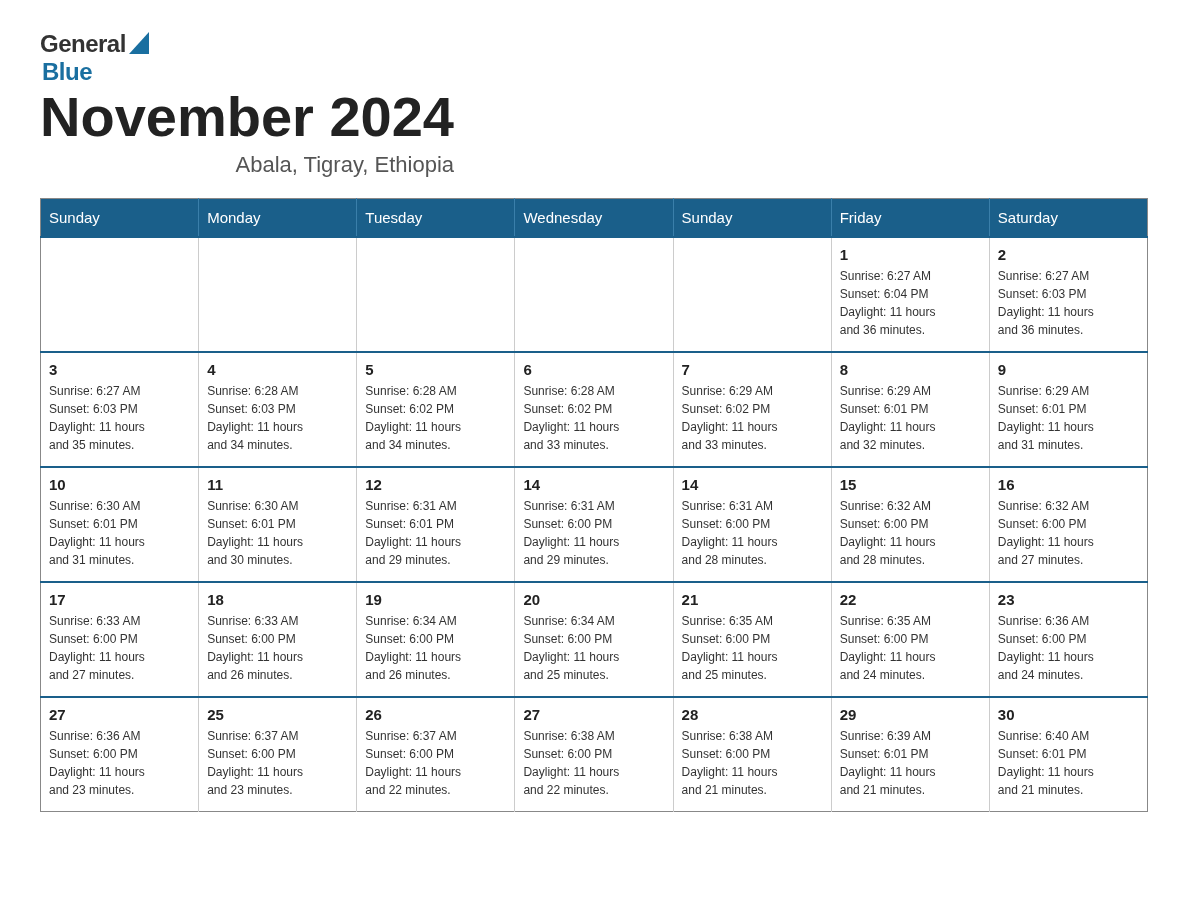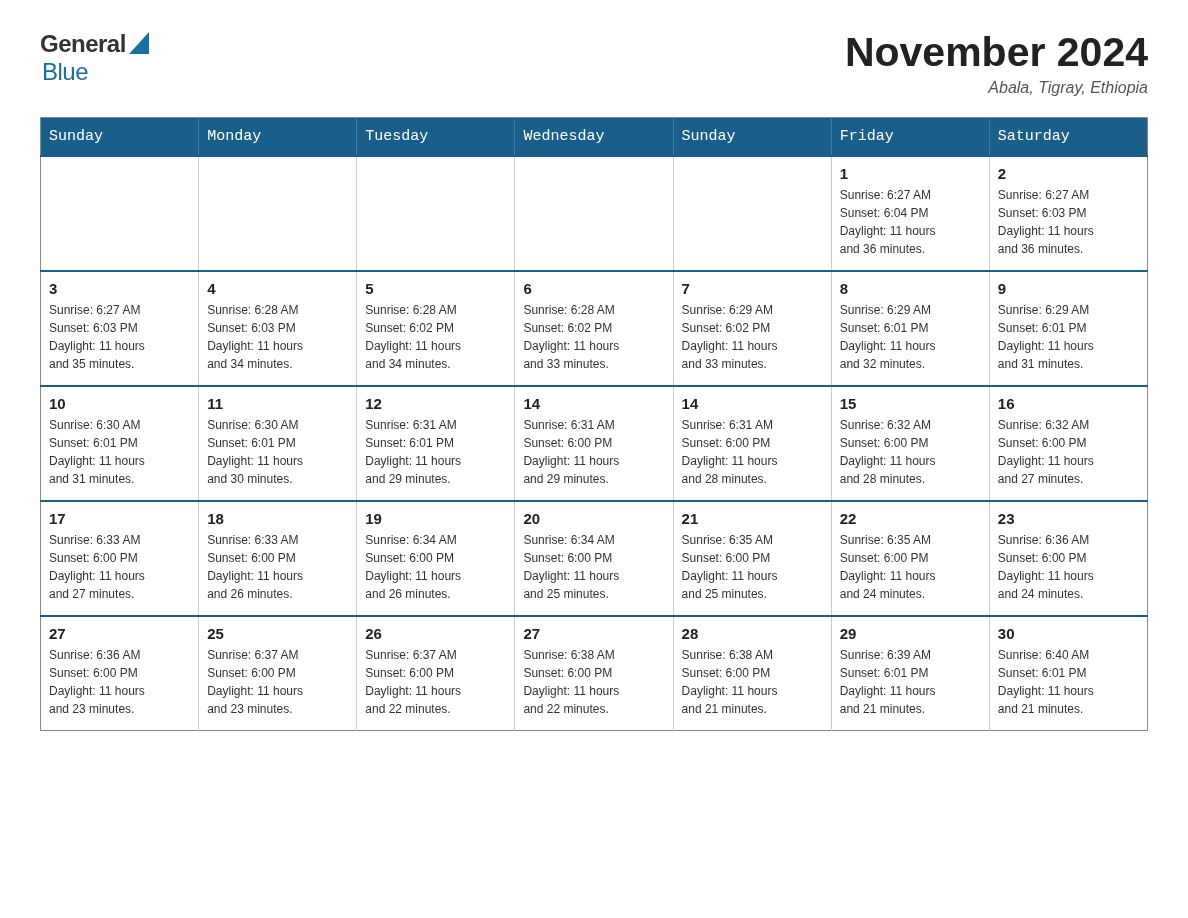--- a/index.html
+++ b/index.html
@@ -8,49 +8,48 @@
       background: #fff;
       padding: 30px 40px;
       width: 1188px;
       min-height: 918px;
     }
     .header-area {
       display: flex;
       justify-content: space-between;
       align-items: flex-start;
       margin-bottom: 20px;
+      flex-direction: column;
     }
     .logo {
       display: flex;
       align-items: center;
       gap: 4px;
     }
     .title-area {
       text-align: right;
     }
     .month-title {
-      font-size: 41px;
+      font-size: 56px;
       font-weight: bold;
       color: #222;
       line-height: 1.1;
     }
     .location-title {
-      font-size: 16px;
+      font-size: 22px;
       color: #555;
       margin-top: 4px;
-      font-style: italic;
     }
     .calendar {
       width: 100%;
       border-collapse: collapse;
       border: 1px solid #888;
     }
     .calendar thead tr {
       background-color: #1a5f8a;
-      font-family: Liberation Mono, monospace;
     }
     .calendar thead th {
       color: #fff;
       font-size: 15px;
       font-weight: normal;
       padding: 10px 8px;
       text-align: left;
       border-right: 1px solid #3a7faa;
     }
     .calendar thead th:last-child {
@@ -108,21 +107,21 @@
 <div class="header-area">
   <div class="logo">
     <div class="logo-wrapper">
       <div class="logo-row1">
         <span style="font-size:24px;font-weight:bold;color:#333;letter-spacing:-0.5px;">General</span>
         <svg width="20" height="22" viewBox="0 0 20 22" style="margin-left:3px;margin-top:-2px;">
           <polygon points="0,22 20,22 20,0" fill="#1a6fa0"></polygon>
         </svg>
       </div>
       <div class="logo-row2">
-        <span style="font-size:24px;font-weight:normal;color:#1a6fa0;letter-spacing:-0.5px;">Blue</span>
+        <span style="font-size:24px;font-weight:bold;color:#1a6fa0;letter-spacing:-0.5px;">Blue</span>
       </div>
     </div>
   </div>
   <div class="title-area">
     <div class="month-title">November 2024</div>
     <div class="location-title">Abala, Tigray, Ethiopia</div>
   </div>
 </div>
 
 <table class="calendar">

